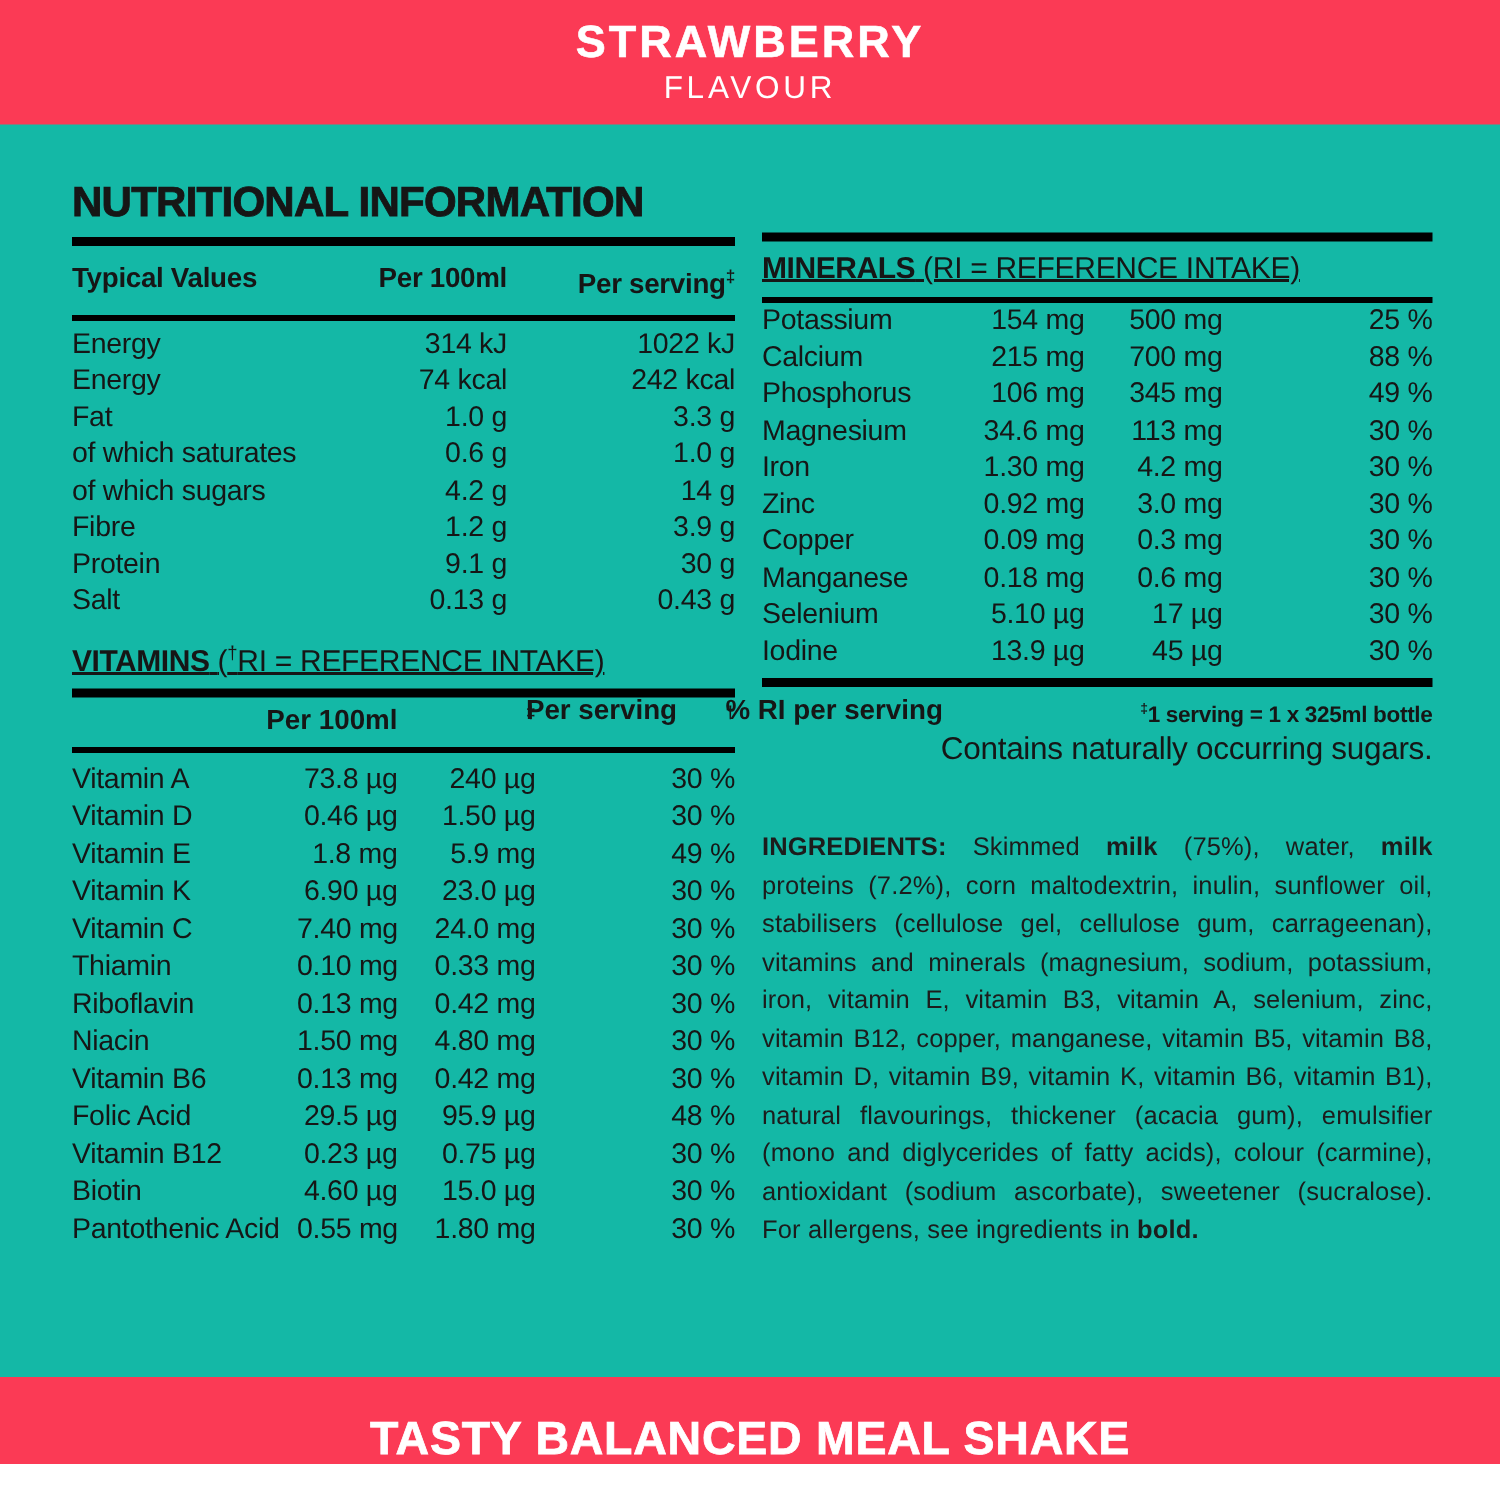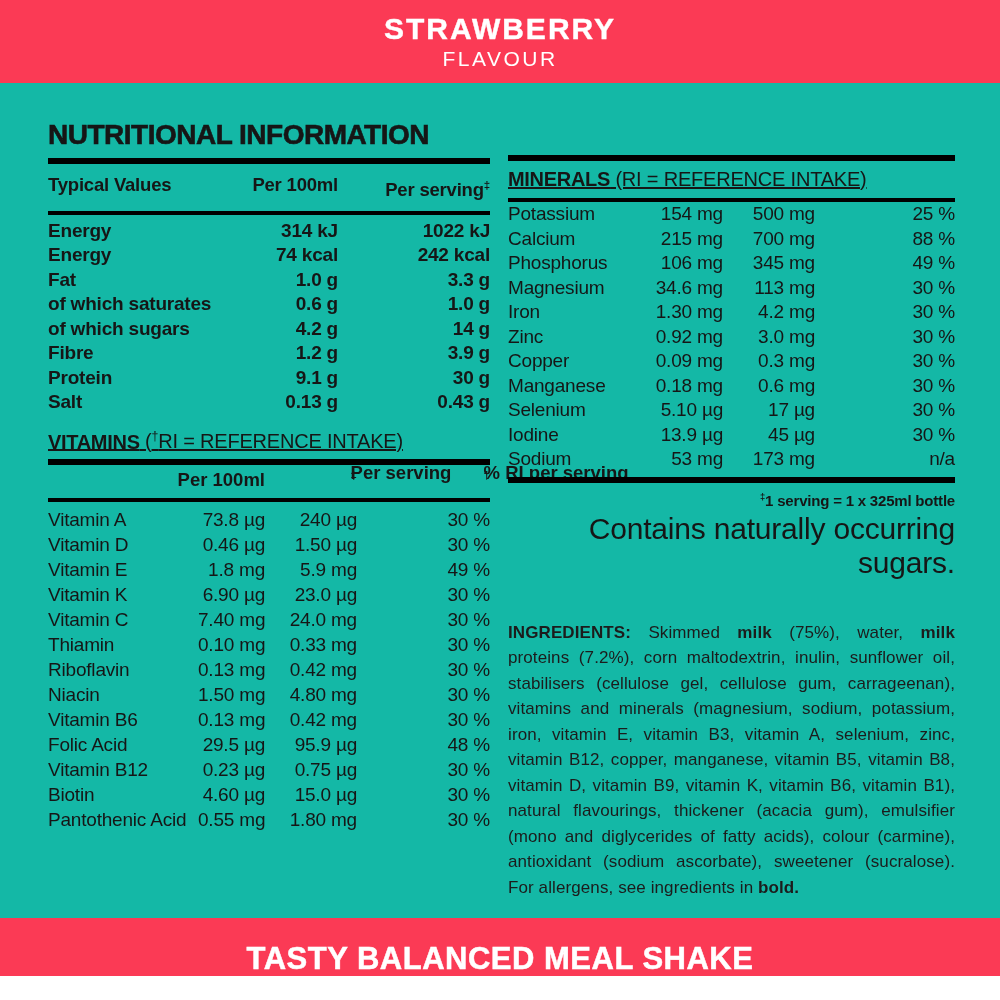--- a/index.html
+++ b/index.html
@@ -23,41 +23,41 @@
 
   .big-title { font-size:28px; font-weight:bold; letter-spacing:-0.5px; -webkit-text-stroke:0.6px var(--ink); line-height:34px; }
 
   .rule { background:#000; width:100%; }
   .rule.h6 { height:6px; } .rule.h4 { height:4px; }
 
   
   .trow { display:grid; font-size:19px; line-height:24.5px; letter-spacing:-0.2px; }
   .trow .c { white-space:nowrap; min-width:0; }
   .trow .num { text-align:right; }
-  .ngrid { grid-template-columns:1fr 135px 152px;font-weight:bold; }
+  .ngrid { grid-template-columns:1fr 135px 152px; }
   .vgrid { grid-template-columns:1fr 67px 92px 133px; }
   .mgrid { grid-template-columns:1fr 90px 92px 140px; }
 
   .thead { font-weight:bold; font-size:18.5px; padding:9px 0 8px 0; }
   .thead .c { white-space:nowrap; }
   sup.mark { font-size:62%; vertical-align:super; }
 
   .section-head { font-size:20px; line-height:26px; letter-spacing:-0.2px; white-space:nowrap;text-decoration:underline; }
   .section-head .bold-part { font-weight:bold; letter-spacing:-0.3px; }
   .col-left .section-head { margin-top:9px; margin-bottom:5px; }
 
   .vhead { position:relative; height:33px; }
   .vhead span { position:absolute; bottom:7px; font-weight:bold; font-size:18.5px; white-space:nowrap; }
   .vhead .h1 { right:225px; } .vhead .h2 { right:133px; } .vhead .h3 { right:0; }
 
   .mineral-head { padding:5px 0 6px 0; }
 
   
   .serving-note { margin-top:9px; text-align:right; font-weight:bold; font-size:15px; letter-spacing:-0.2px; }
-  .sugars-note  { margin-top:3px; text-align:right; font-size:30px; letter-spacing:-0.2px; }
+  .sugars-note  { margin-top:3px; text-align:right; font-size:21px; letter-spacing:-0.2px; }
 
   .ingredients { margin-top:40px; font-size:17px; line-height:25.5px; text-align:justify; color:#1c1c1c; letter-spacing:0.1px; }
   .ingredients span { font-weight:normal; }
   .ingredients span.b { font-weight:bold; }
 </style>
 </head>
 <body>
 
 <div class="page">
 
@@ -315,26 +315,20 @@
           <div class="c num">30 %</div>
         </div>
 
         <div class="trow mgrid">
           <div class="c">Iodine</div>
           <div class="c num">13.9 µg</div>
           <div class="c num">45 µg</div>
           <div class="c num">30 %</div>
         </div>
 
-        <div class="trow mgrid">
-          <div class="c">Sodium</div>
-          <div class="c num">53 mg</div>
-          <div class="c num">173 mg</div>
-          <div class="c num">n/a</div>
-        </div>
       </div>
 
     <div class="rule h6"></div>
 
     <div class="serving-note"><sup class="mark">‡</sup><span>1 serving = 1 x 325ml bottle</span></div>
     <div class="sugars-note">Contains naturally occurring sugars.</div>
 
     <div class="ingredients"><span class="b">INGREDIENTS: </span><span>Skimmed </span><span class="b">milk</span><span> (75%), water, </span><span class="b">milk</span><span> proteins (7.2%), corn maltodextrin, inulin, sunflower oil, stabilisers (cellulose gel, cellulose gum, carrageenan), vitamins and minerals (magnesium, sodium, potassium, iron, vitamin E, vitamin B3, vitamin A, selenium, zinc, vitamin B12, copper, manganese, vitamin B5, vitamin B8, vitamin D, vitamin B9, vitamin K, vitamin B6, vitamin B1), natural flavourings, thickener (acacia gum), emulsifier (mono and diglycerides of fatty acids), colour (carmine), antioxidant (sodium ascorbate), sweetener (sucralose). For allergens, see ingredients in </span><span class="b">bold.</span></div>
   </div>
 

